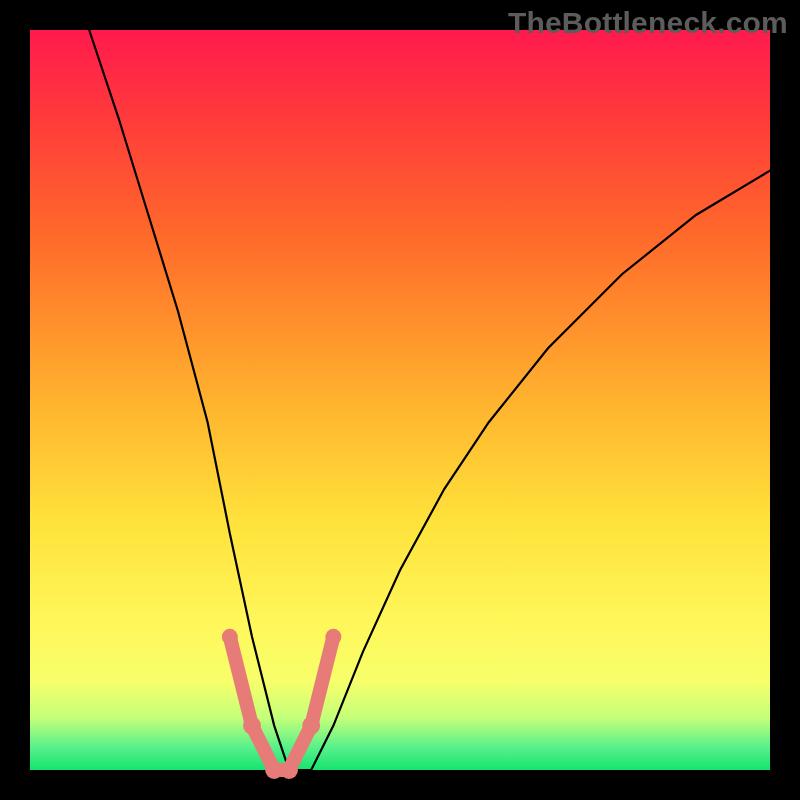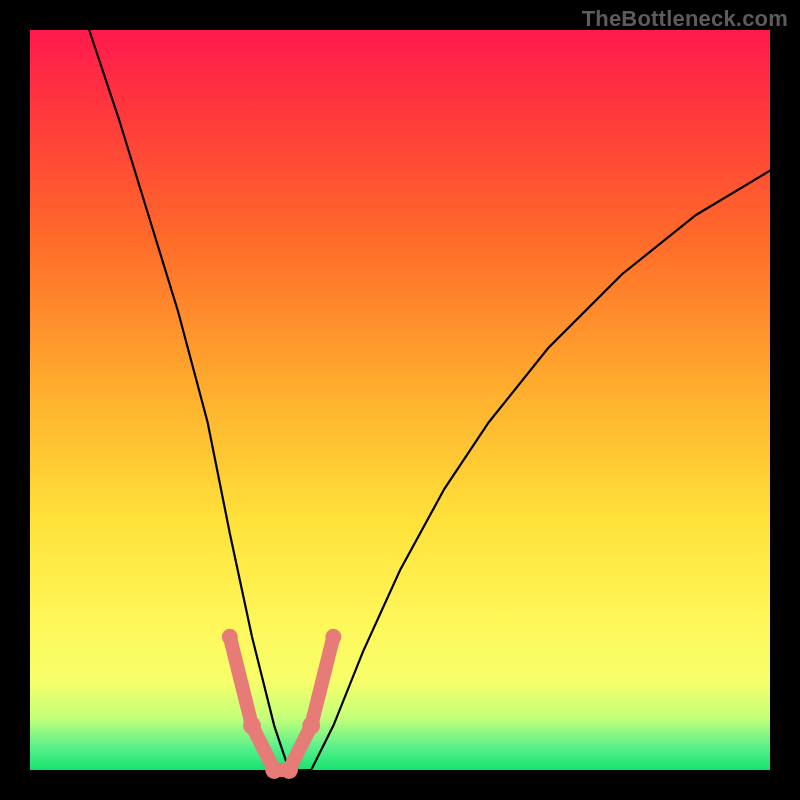--- a/index.html
+++ b/index.html
@@ -34,21 +34,21 @@
       #f7ff6a 88%,
       #c3ff7a 93%,
       #57f08a 97%,
       #16e36f 100%);
   }
   .watermark {
     position: absolute;
     top: 6px;
     right: 12px;
     font-family: Arial, Helvetica, sans-serif;
-    font-size: 22px;
+    font-size: 30px;
     font-weight: 600;
     color: #5c5c5c;
     letter-spacing: 0.2px;
   }
   svg.curve {
     position: absolute;
     left: 30px;
     top: 30px;
     width: 740px;
     height: 740px;

